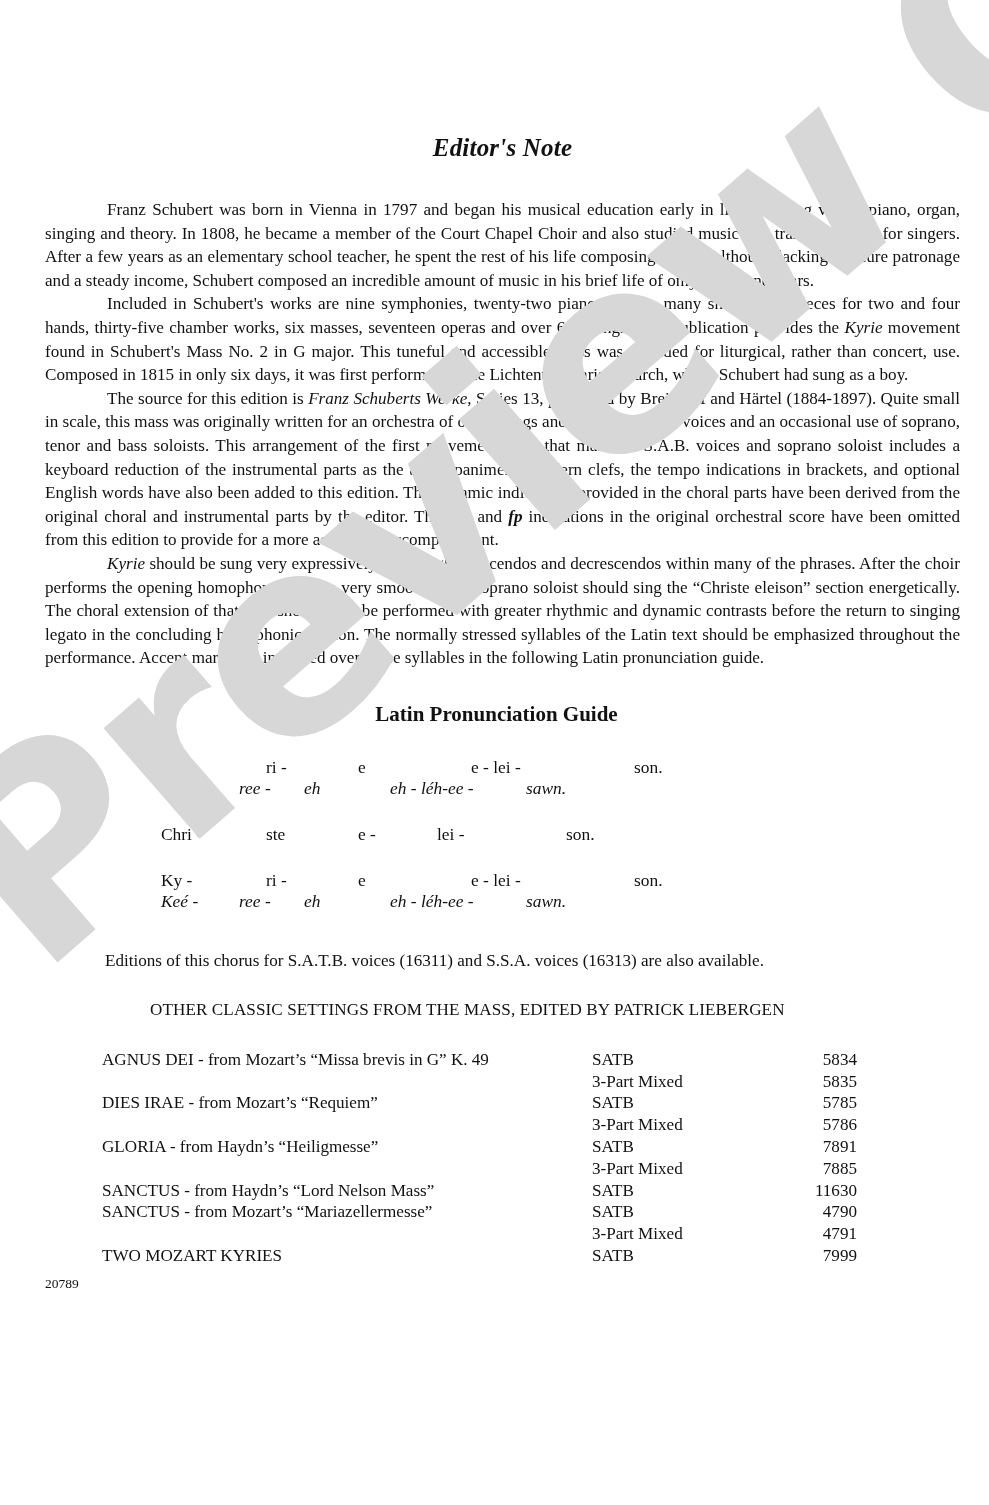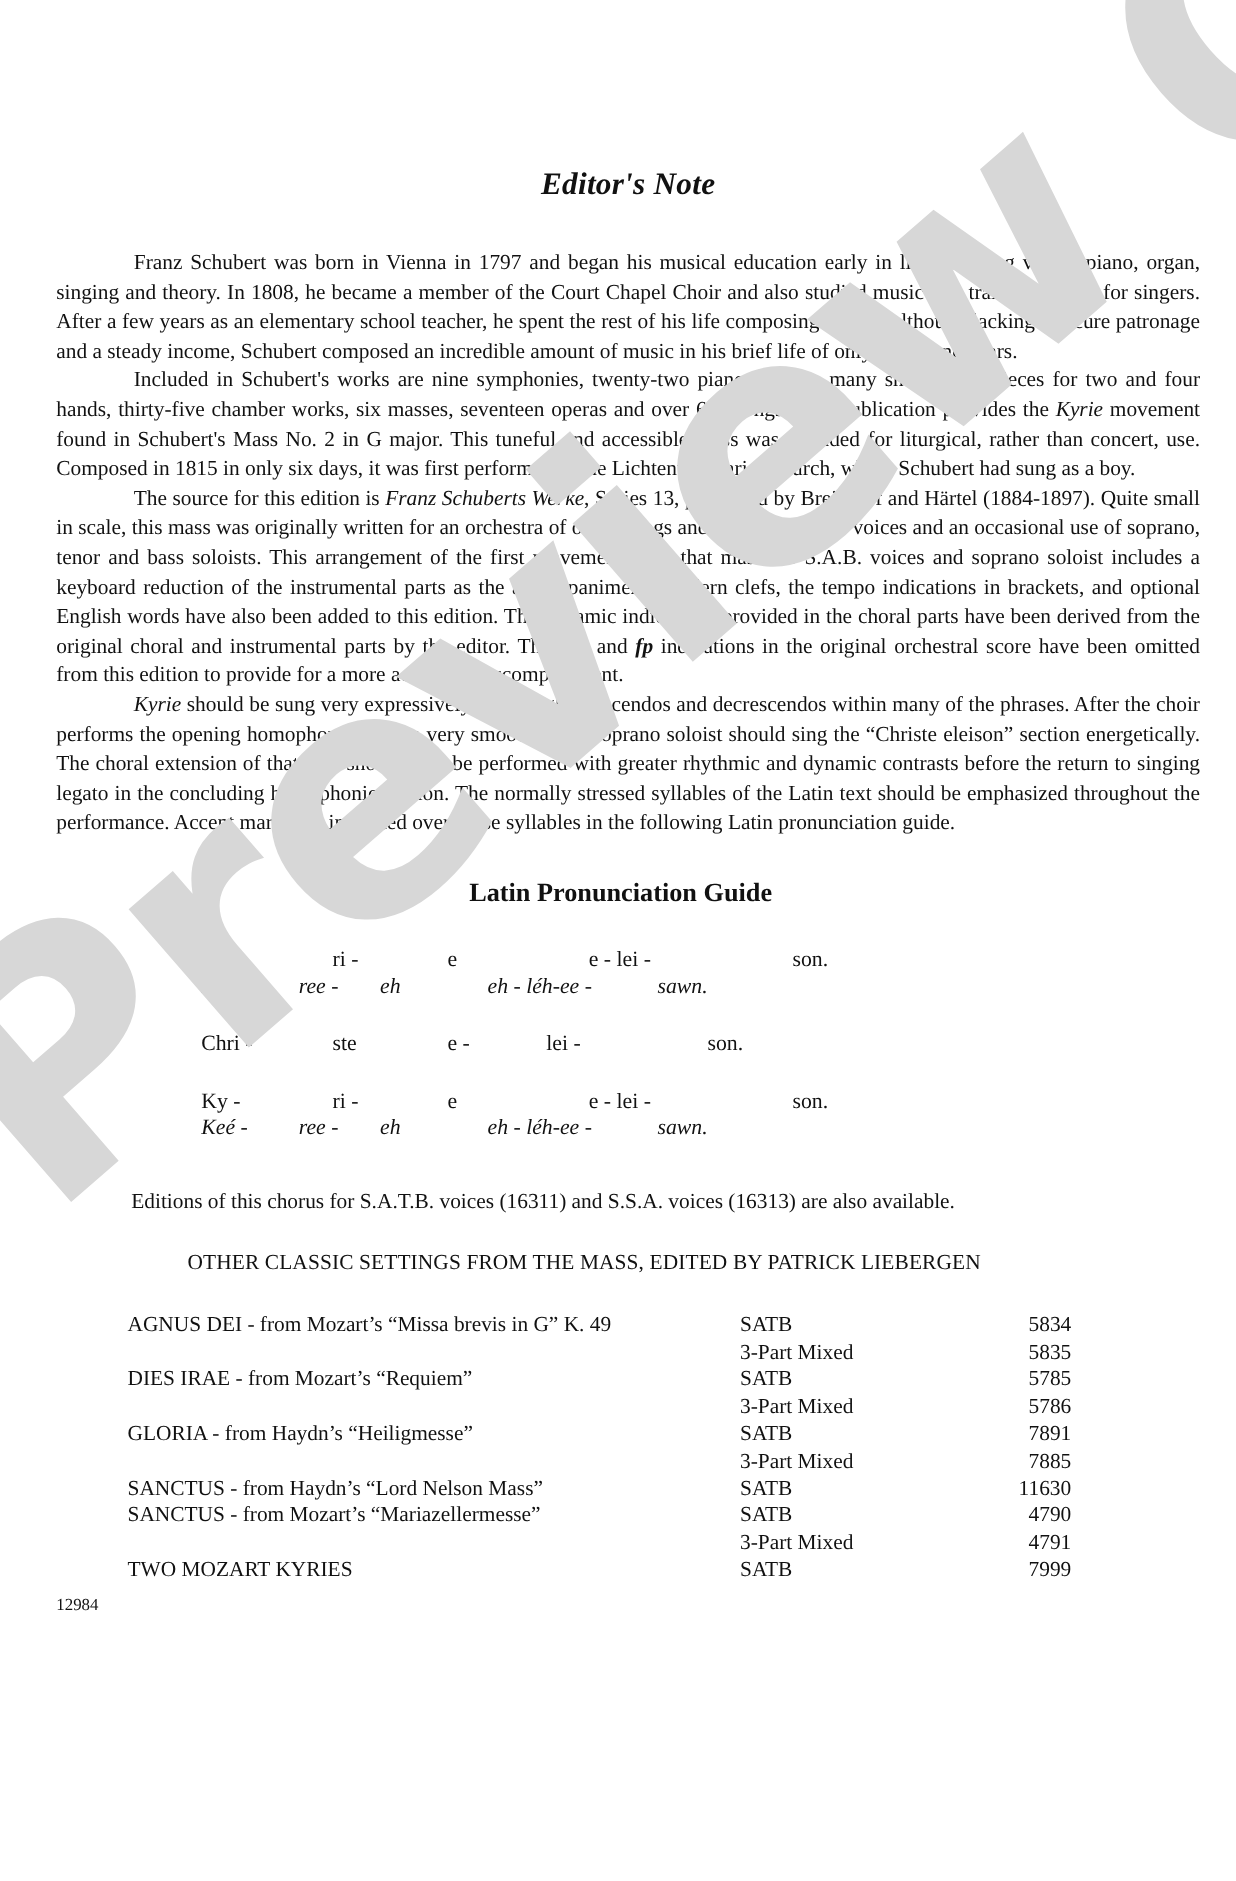--- a/index.html
+++ b/index.html
@@ -236,15 +236,15 @@
           <tr>
             <td class="c-title">TWO MOZART KYRIES</td>
             <td class="c-voicing">SATB</td>
             <td class="c-number">7999</td>
           </tr>
         </tbody>
     </table>
 
   </div>
 
-  <div class="page-number">12984</div>
+  <div class="page-number">20789</div>
 
 </div>
 
 </body></html>

